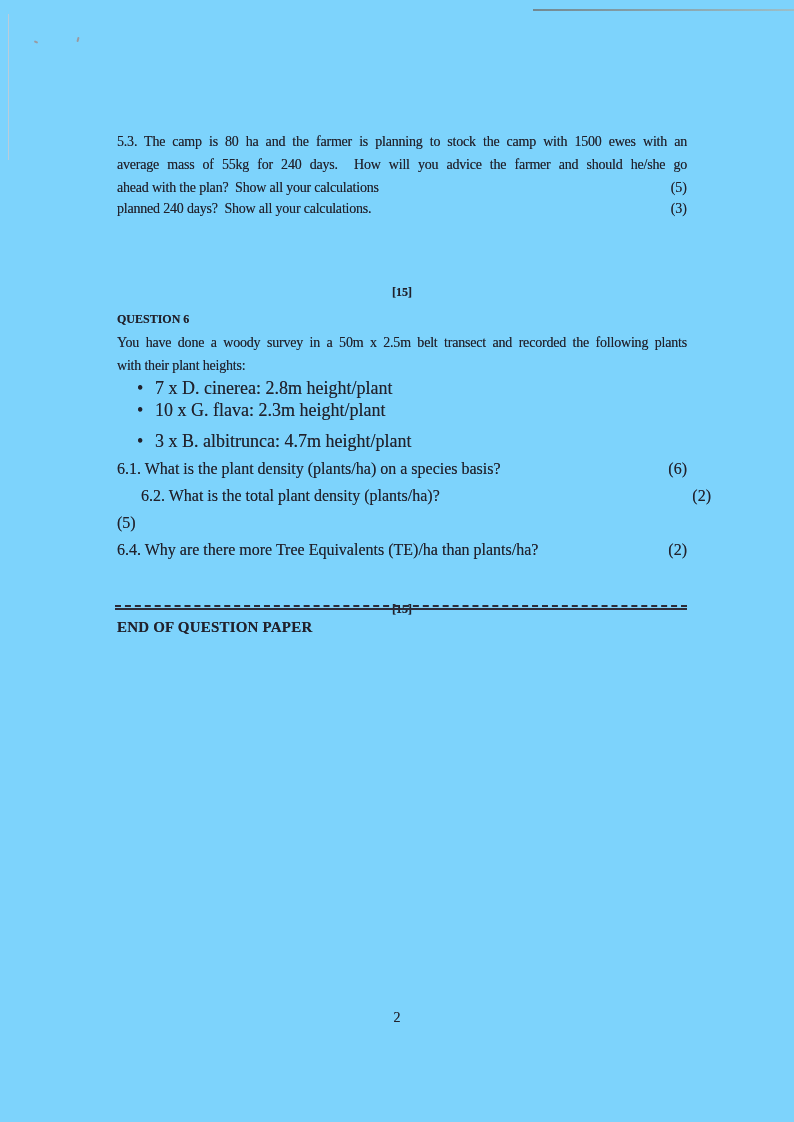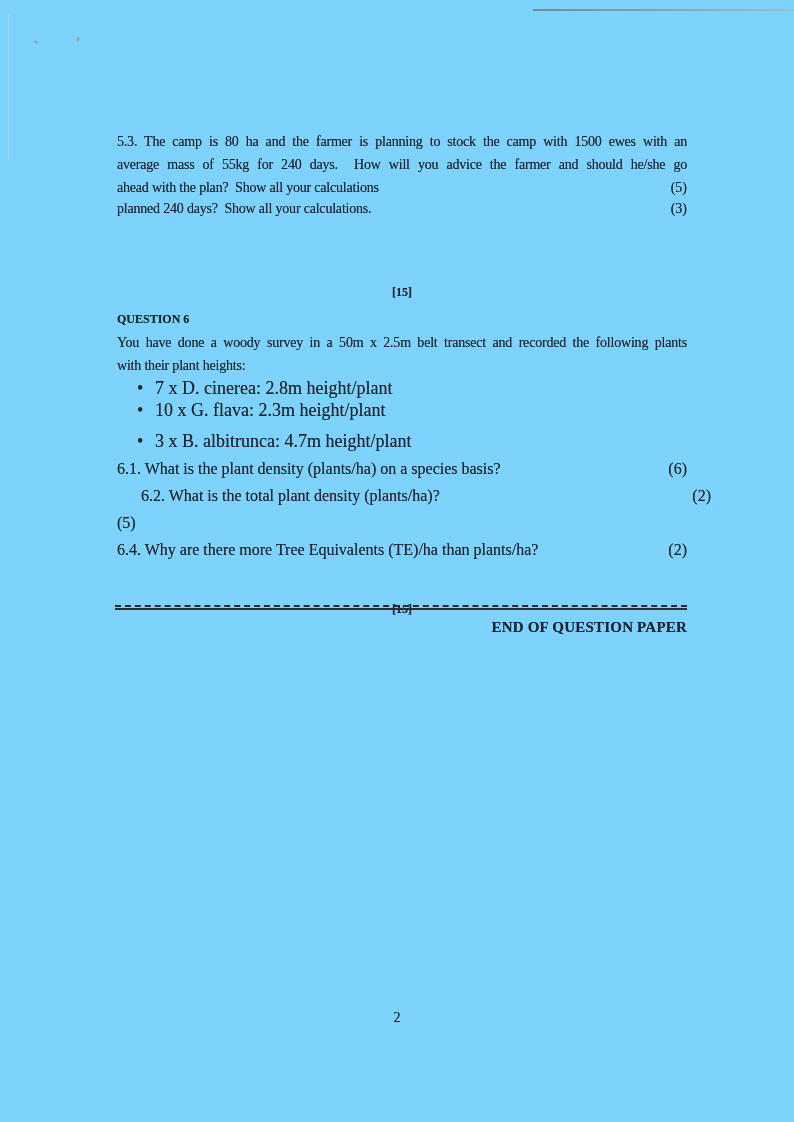--- a/index.html
+++ b/index.html
@@ -28,21 +28,21 @@
            font-weight:bold;font-size:12px;}
   .bullet-row{position:absolute;left:117px;width:570px;height:22px;line-height:22px;
               font-size:18px;padding-left:20px;box-sizing:border-box;}
   .bullet-dot{display:inline-block;width:18px;}
   .item-row{position:absolute;left:117px;width:570px;height:23px;line-height:23px;
             font-size:16px;display:flex;justify-content:space-between;}
   .separator{position:absolute;left:115px;width:572px;top:605px;}
   .sep-dashed{border-top:2px dashed #2c2c38;}
   .sep-solid{border-top:2px solid #2c2c38;margin-top:1px;}
   .endline{position:absolute;left:117px;width:570px;top:616px;height:23px;line-height:23px;
-           text-align:right;font-weight:bold;font-size:15px;letter-spacing:0.2px;}
+           text-align:left;font-weight:bold;font-size:15px;letter-spacing:0.2px;}
   .pagenum{position:absolute;left:0;width:794px;top:1006px;height:23px;line-height:23px;
            text-align:center;font-size:14px;}
   
   .art-left-edge{position:absolute;left:8px;top:14px;width:1px;height:146px;
                  background:#cbcbd1;opacity:.8;text-shadow:none;}
   .art-top-right{position:absolute;left:533px;top:9px;width:261px;height:2px;
                  background:linear-gradient(to right,rgba(110,105,100,0.7),rgba(195,165,135,0.45));
                  text-shadow:none;}
   .pen-mark-1{position:absolute;left:34px;top:41px;width:4px;height:2px;
               background:#9a9aa0;transform:rotate(25deg);border-radius:1px;text-shadow:none;}

